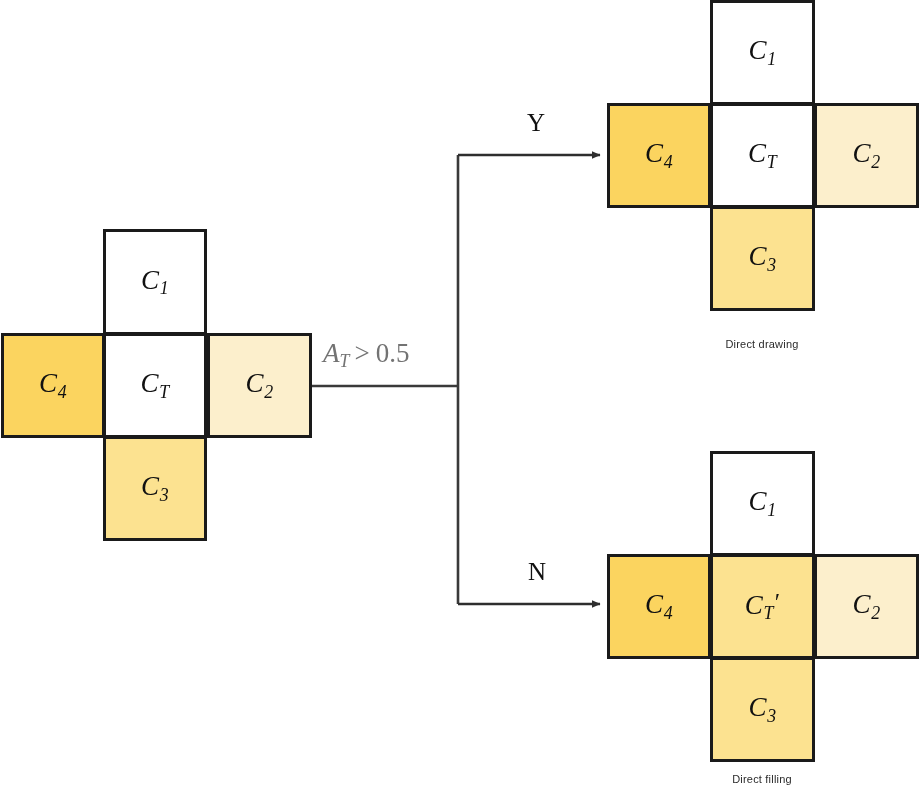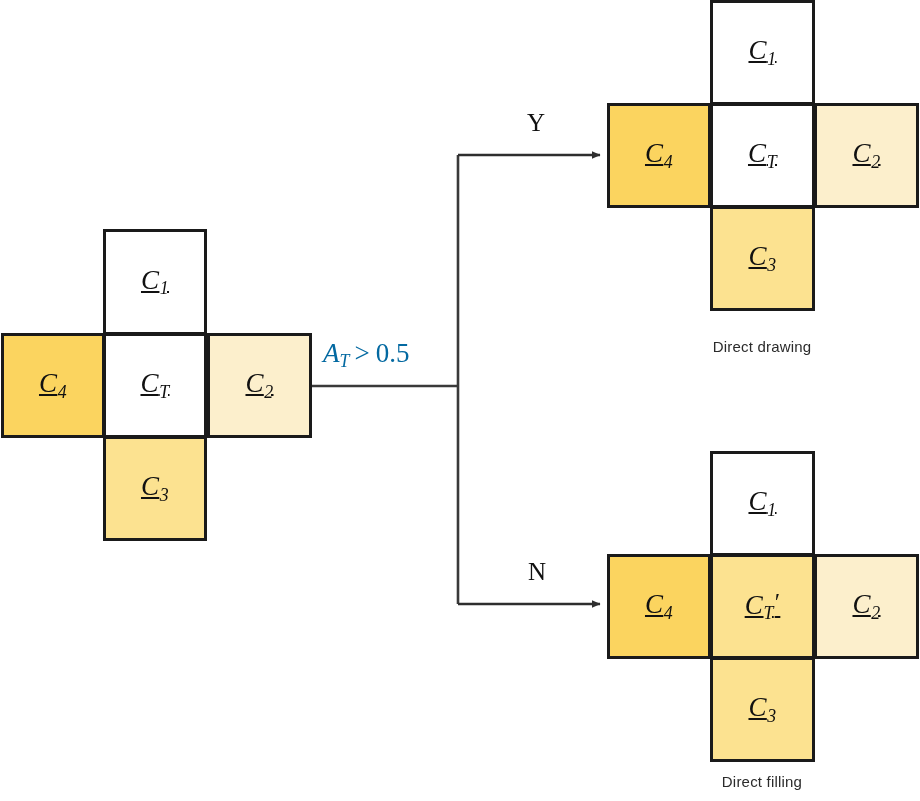--- a/index.html
+++ b/index.html
@@ -4,29 +4,29 @@
 <style>
   html,body{margin:0;padding:0;background:#ffffff;}
   body{width:920px;height:801px;overflow:hidden;font-family:"Liberation Serif",serif;}
   #stage{position:relative;width:920px;height:801px;background:#ffffff;}
 
   .cross{position:absolute;}
   .cell{position:absolute;box-sizing:border-box;border:3px solid #1a1a1a;
         display:flex;align-items:center;justify-content:center;
         font-family:"Liberation Serif",serif;font-style:italic;
         font-size:27px;color:#111111;letter-spacing:0.3px;}
-  .cell .lbl{display:inline-block;white-space:nowrap;text-decoration:underline;}
+  .cell .lbl{display:inline-block;white-space:nowrap;}
   .cell .lbl sub{font-size:0.66em;font-style:italic;vertical-align:-0.30em;margin-left:0.5px;}
   .cell .lbl .pr{font-style:normal;font-size:0.9em;vertical-align:0.12em;margin-left:1px;}
 
   .caption{position:absolute;text-align:center;font-family:"Liberation Sans",sans-serif;
-           font-style:normal;font-size:15px;color:#2b2b2b;letter-spacing:0.2px;white-space:nowrap;}
+           font-style:normal;font-size:11px;color:#2b2b2b;letter-spacing:0.2px;white-space:nowrap;}
 
   .cond{position:absolute;font-family:"Liberation Serif",serif;font-style:italic;
-        font-size:27px;color:#0369a1;white-space:nowrap;}
+        font-size:27px;color:#737373;white-space:nowrap;}
   .cond sub{font-size:0.66em;vertical-align:-0.30em;}
   .cond .op{font-style:normal;}
 
   .branchlabel{position:absolute;font-family:"Liberation Serif",serif;font-style:normal;
                font-size:25px;color:#111111;}
 
   svg.wires{position:absolute;left:0;top:0;width:920px;height:801px;overflow:visible;}
 </style>
 </head>
 <body>

